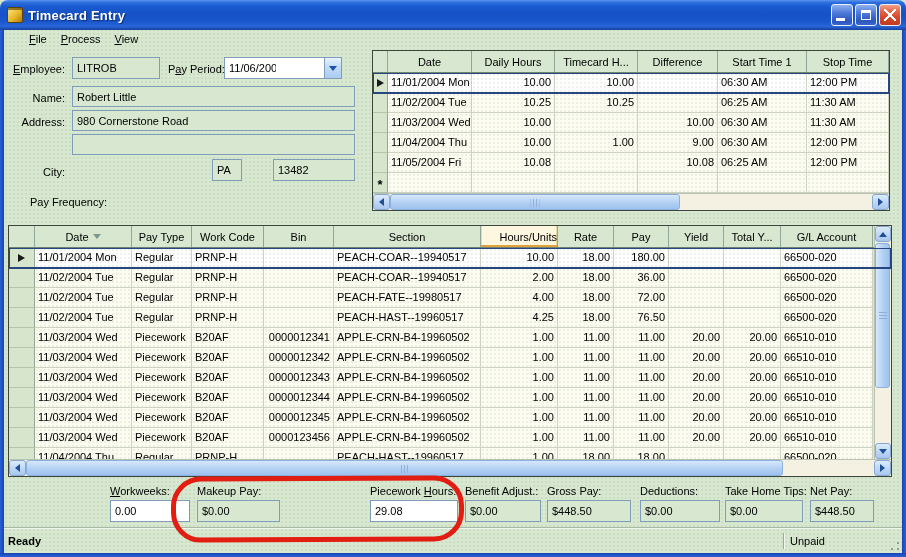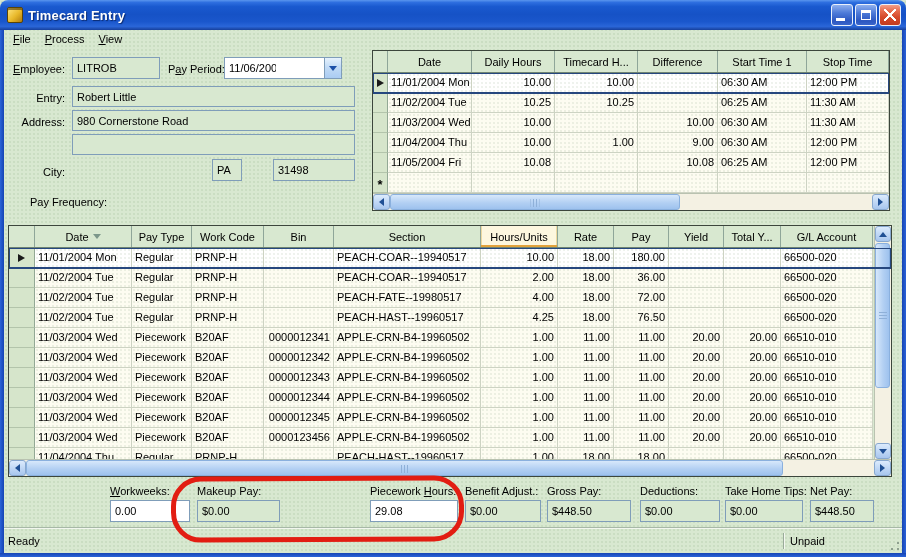--- a/index.html
+++ b/index.html
@@ -42,21 +42,21 @@
   .glyph-max { position: absolute; left: 5px; top: 5px; width: 10px; height: 10px; border: 1px solid #fff; border-top: 3px solid #fff; }
   .glyph-close {
     position: absolute; left: 4px; top: 4px; width: 12px; height: 12px;
     background:
       linear-gradient(45deg, transparent 42%, #fff 42% 58%, transparent 58%),
       linear-gradient(-45deg, transparent 42%, #fff 42% 58%, transparent 58%);
   }
   .b-left  { position: absolute; left: 0;  top: 30px; bottom: 0; width: 4px; background: linear-gradient(90deg,#2a63d8,#1644b4); }
   .b-right { position: absolute; right: 0; top: 30px; bottom: 0; width: 4px; background: linear-gradient(90deg,#1644b4,#2a63d8); }
   .b-bottom{ position: absolute; left: 0; right: 0; bottom: 0; height: 4px; background: linear-gradient(180deg,#1644b4,#2a63d8); }
-  .menubar { position: absolute; left: 4px; top: 30px; width: 898px; height: 18px; display: flex; align-items: center; padding-left: 2px; }
+  .menubar { position: absolute; left: 4px; top: 30px; width: 898px; height: 18px; display: flex; align-items: center; padding-left: 18px; }
   .menu-item { padding: 2px 7px; cursor: default; }
   
   .flabel { position: absolute; height: 14px; line-height: 14px; white-space: nowrap; }
   .r-align { text-align: right; }
   .tfield {
     position: absolute; height: 22px; line-height: 20px; padding-left: 4px;
     border: 1px solid #7f9db9; background: #d8e8d0; overflow: hidden; white-space: nowrap;
   }
   .combo { position: absolute; height: 22px; display: flex; background: #fff; border: 1px solid #7f9db9; }
   .combo-text { flex: 1; line-height: 20px; padding-left: 4px; white-space: nowrap; overflow: hidden; }
@@ -189,30 +189,30 @@
   <div class="tfield" style="left:72px;top:57px;width:88px;">LITROB</div>
 
   <div class="flabel" style="left:168px;top:62px;">P<u>a</u>y Period:</div>
   <div class="combo" style="left:224px;top:57px;width:118px;gap:48px;">
     <span class="combo-text">11/06/2004 Sat</span>
     <span class="combo-btn">
         <span class="arr-down"></span>
       </span>
   </div>
 
-  <div class="flabel r-align" style="left:0;width:65px;top:91px;">Entry:</div>
+  <div class="flabel r-align" style="left:0;width:65px;top:91px;">Name:</div>
   <div class="tfield" style="left:72px;top:86px;width:283px;height:21px;">Robert Little</div>
 
   <div class="flabel r-align" style="left:0;width:65px;top:115px;">Address:</div>
   <div class="tfield" style="left:72px;top:110px;width:283px;height:21px;">980 Cornerstone Road</div>
   <div class="tfield" style="left:72px;top:134px;width:283px;height:21px;"></div>
 
   <div class="flabel r-align" style="left:0;width:65px;top:165px;">City:</div>
   <div class="tfield" style="left:212px;top:159px;width:30px;">PA</div>
-  <div class="tfield" style="left:273px;top:159px;width:82px;">31498</div>
+  <div class="tfield" style="left:273px;top:159px;width:82px;">13482</div>
 
   <div class="flabel r-align" style="left:0;width:107px;top:195px;">Pay Frequency:</div>
 
   <div class="grid" style="left:372px;top:50px;width:518px;height:161px;">
     <div class="ghead" id="g1-head">
         <div class="hcell" style="width: 15px;"></div>
         <div class="hcell" style="width: 84px;">
           <span>Date</span>
         </div>
         <div class="hcell" style="width: 83px;">
@@ -314,21 +314,21 @@
         </div>
         <div class="hcell" style="width: 72px;">
           <span>Work Code</span>
         </div>
         <div class="hcell" style="width: 70px;">
           <span>Bin</span>
         </div>
         <div class="hcell" style="width: 147px;">
           <span>Section</span>
         </div>
-        <div class="hcell hl" style="width: 77px;">
+        <div class="hcell hl" style="width: 77px; justify-content: flex-end;">
           <span>Hours/Units</span>
         </div>
         <div class="hcell" style="width: 56px;">
           <span>Rate</span>
         </div>
         <div class="hcell" style="width: 55px;">
           <span>Pay</span>
         </div>
         <div class="hcell" style="width: 55px;">
           <span>Yield</span>
@@ -551,21 +551,21 @@
     <div class="fval">$0.00</div>
   </div>
   <div class="fgroup" style="left:810px;width:64px;">
     <div class="flab">Net Pay:</div>
     <div class="fval">$448.50</div>
   </div>
 
   <div class="panel-divider"></div>
 
   <div class="statusbar">
-    <span class="status-text" style="left:4px;">Ready</span>
+    <span class="status-text" style="left:4px;font-weight:bold;">Ready</span>
     <span class="status-sep"></span>
     <span class="status-text" style="left:786px;">Unpaid</span>
     <span class="grip"></span>
   </div>
 
   <div class="annotation"></div>
 
 </div>
 
 </body></html>

